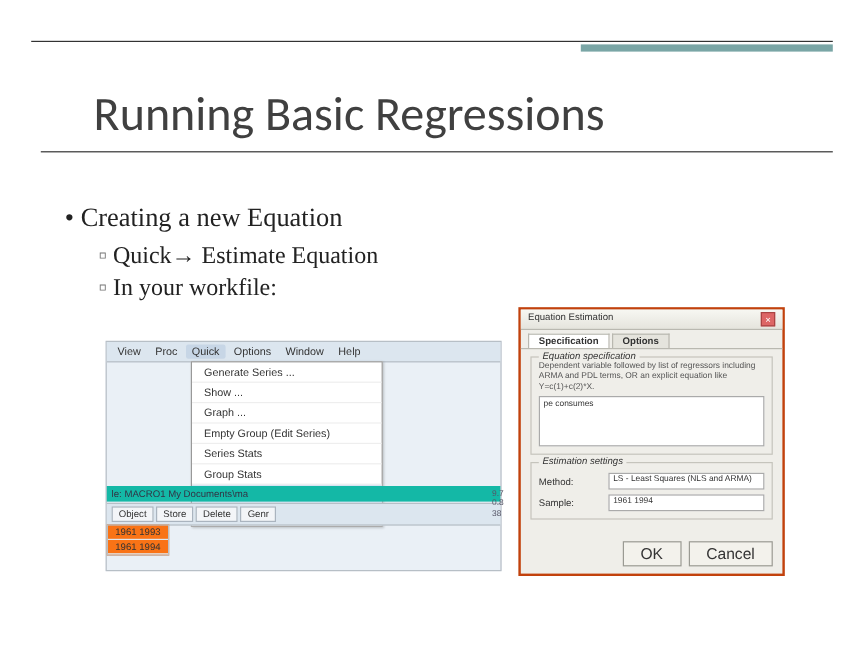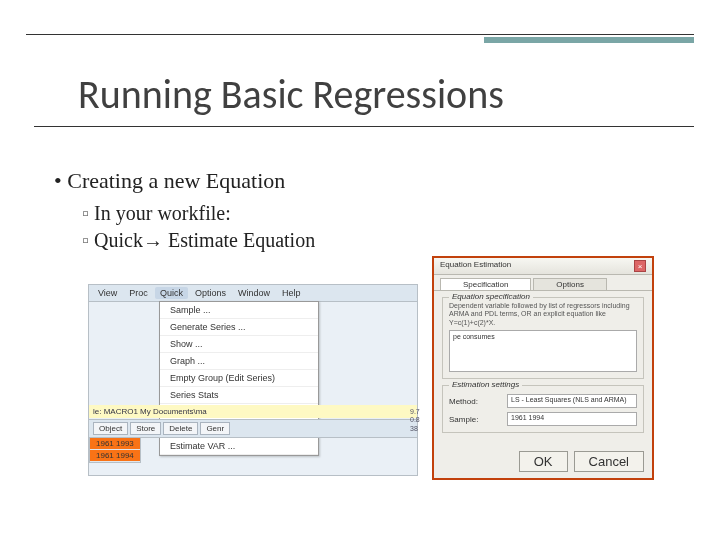--- a/index.html
+++ b/index.html
@@ -93,21 +93,21 @@
     padding: 3px 10px;
     border-bottom: 1px solid #eee;
     white-space: nowrap;
     overflow: hidden;
     text-overflow: ellipsis;
   }
   .shot1 .dropdown .hl { background: #d7e4f2; }
   .shot1 .wfband {
     position: absolute;
     left: 0; right: 0; top: 120px;
-    background: #fef9c3;
+    background: #14b8a6;
     padding: 2px 4px;
     font-size: 8px;
     color: #334;
     white-space: nowrap; overflow: hidden;
   }
   .shot1 .btnrow {
     position: absolute;
     left: 0; right: 0; top: 134px;
     display: flex; gap: 2px; padding: 2px 4px;
     background: #dce6ef;
@@ -157,22 +157,23 @@
   }
   .shot2 .tabs {
     display: flex; gap: 2px;
     padding: 3px 6px 0 6px;
     border-bottom: 1px solid #b9b8b0;
   }
   .shot2 .tabs span {
     background: #fff;
     border: 1px solid #b9b8b0;
     border-bottom: none;
-    padding: 1px 22px;
-    font-size: 8px;
+    padding: 1px 8px;
+    font-size: 8px;
+    font-weight: bold;
   }
   .shot2 .tabs .inactive { background: #e5e4dd; }
   .shot2 .group {
     margin: 6px 8px;
     border: 1px solid #c5c4bc;
     padding: 4px 6px 6px 6px;
     position: relative;
   }
   .shot2 .group .legend {
     position: absolute; top: -6px; left: 6px;
@@ -208,37 +209,36 @@
 </style>
 </head>
 <body>
 
 <div class="top-rule"></div>
 <div class="title">Running Basic Regressions</div>
 <div class="title-underline"></div>
 
 <div class="bullets">
   <div class="b1">Creating a new Equation</div>
-  <div class="sub">In your workfile:</div>
   <div class="sub">
     <span>Quick</span><span class="arrow">→</span><span> Estimate Equation</span>
   </div>
+  <div class="sub">In your workfile:</div>
 </div>
 
 <div class="shot1">
   <div class="menubar">
     <span>View</span>
     <span>Proc</span>
     <span class="sel">Quick</span>
     <span>Options</span>
     <span>Window</span>
     <span>Help</span>
   </div>
   <div class="dropdown">
-    <div>Sample ...</div>
     <div>Generate Series ...</div>
     <div>Show ...</div>
     <div>Graph ...</div>
     <div>Empty Group (Edit Series)</div>
     <div>Series Stats</div>
     <div>Group Stats</div>
     <div class="hl">Estimate Equation ...</div>
     <div>Estimate VAR ...</div>
   </div>
   <div class="wfband">le: MACRO1      My Documents\ma</div>

